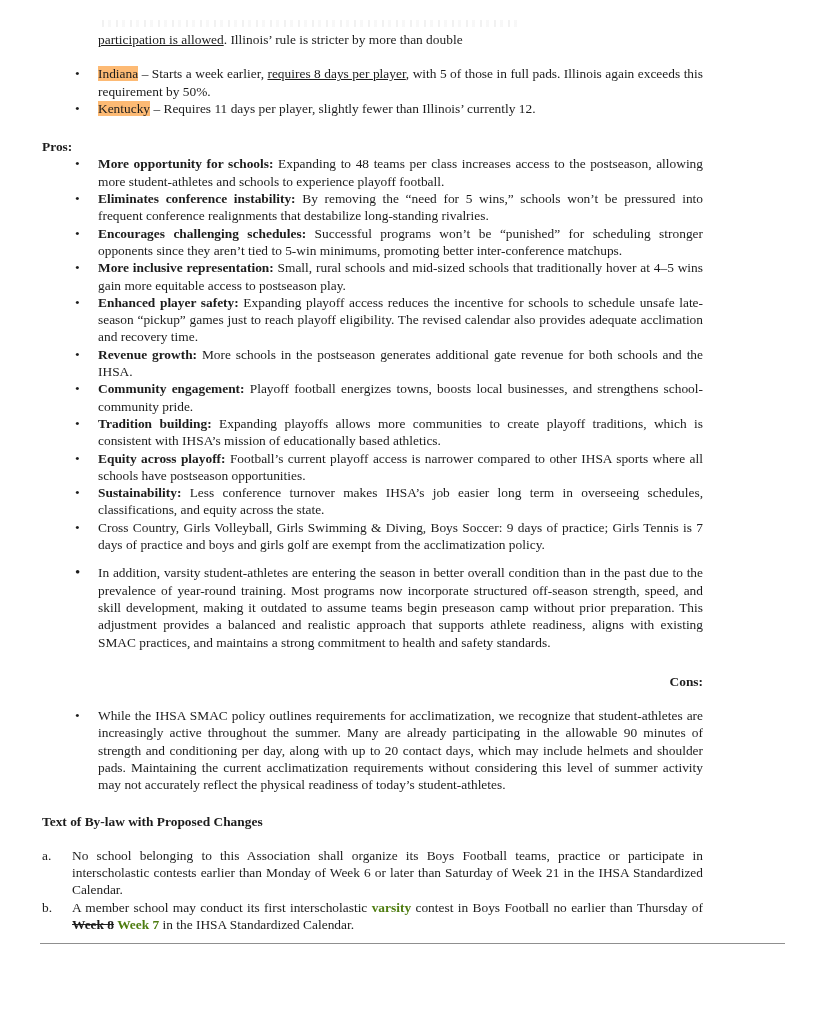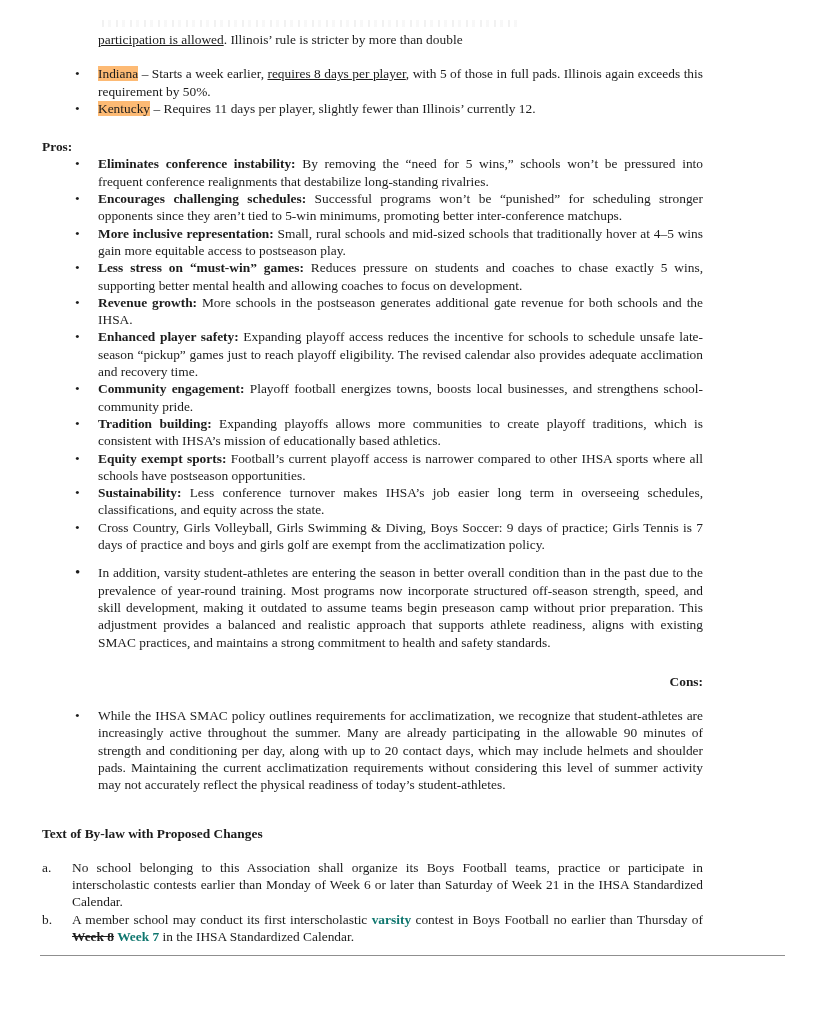--- a/index.html
+++ b/index.html
@@ -29,21 +29,21 @@
     width: 420px;
     background: repeating-linear-gradient(90deg,
       rgba(130,130,130,0.22) 0 2px, transparent 2px 6px,
       rgba(150,150,150,0.14) 6px 9px, transparent 9px 14px);
     opacity: .5;
   }
   p { margin: 0; }
   .u { text-decoration: underline; }
   .hl { background: #fdba74; }
   b, .bold { font-weight: bold; }
-  .red { color: #0f766e; font-weight: bold; }
+  .red { color: #4d7c0f; font-weight: bold; }
   .strike { font-weight: bold; text-decoration: line-through; }
 
   .intro {
     margin: 0 0 17px 56px;
   }
   ul.bullets {
     list-style: none;
     margin: 0;
     padding: 0 0 0 56px;
     text-align: justify;
@@ -58,21 +58,21 @@
     top: 0;
   }
   ul.state-list { margin-bottom: 21px; }
   .heading {
     font-weight: bold;
     margin: 0;
   }
   .cons-heading { margin-top: 22px; margin-bottom: 17px; text-align: right; }
   li.gap-before { margin-top: 11px; }
   li.gap-before::before { font-size: 15px; }
-  .bylaw-heading { margin-top: 31px; }
+  .bylaw-heading { margin-top: 19px; }
   .modify-heading { margin-top: 17px; }
   ol.lettered {
     list-style: none;
     margin: 17px 0 0 0;
     padding: 0 0 0 30px;
     text-align: justify;
   }
   ol.lettered li { position: relative; }
   ol.lettered .marker {
     position: absolute;
@@ -96,29 +96,29 @@
   <p class="intro"><span class="u">participation is allowed</span><span>. Illinois’ rule is stricter by more than double</span></p>
 
   <ul class="bullets state-list">
     <li><span class="hl">Indiana</span><span> – Starts a week earlier, </span><span class="u">requires 8 days per player</span><span>, with 5 of those in full pads. Illinois again exceeds this requirement by 50%.</span></li>
     <li><span class="hl">Kentucky</span><span> – Requires 11 days per player, slightly fewer than Illinois’ currently 12.</span></li>
   </ul>
 
   <p class="heading">Pros:</p>
 
   <ul class="bullets">
+    <li><b>More opportunity for schools:</b><span> Expanding to 48 teams per class increases access to the postseason, allowing more student-athletes and schools to experience playoff football.</span></li>
     <li><b>Eliminates conference instability:</b><span> By removing the “need for 5 wins,” schools won’t be pressured into frequent conference realignments that destabilize long-standing rivalries.</span></li>
     <li><b>Encourages challenging schedules:</b><span> Successful programs won’t be “punished” for scheduling stronger opponents since they aren’t tied to 5-win minimums, promoting better inter-conference matchups.</span></li>
     <li><b>More inclusive representation:</b><span> Small, rural schools and mid-sized schools that traditionally hover at 4–5 wins gain more equitable access to postseason play.</span></li>
-    <li><b>Less stress on “must-win” games:</b><span> Reduces pressure on students and coaches to chase exactly 5 wins, supporting better mental health and allowing coaches to focus on development.</span></li>
+    <li><b>Enhanced player safety:</b><span> Expanding playoff access reduces the incentive for schools to schedule unsafe late-season “pickup” games just to reach playoff eligibility. The revised calendar also provides adequate acclimation and recovery time.</span></li>
     <li><b>Revenue growth:</b><span> More schools in the postseason generates additional gate revenue for both schools and the IHSA.</span></li>
-    <li><b>Enhanced player safety:</b><span> Expanding playoff access reduces the incentive for schools to schedule unsafe late-season “pickup” games just to reach playoff eligibility. The revised calendar also provides adequate acclimation and recovery time.</span></li>
     <li><b>Community engagement:</b><span> Playoff football energizes towns, boosts local businesses, and strengthens school-community pride.</span></li>
     <li><b>Tradition building:</b><span> Expanding playoffs allows more communities to create playoff traditions, which is consistent with IHSA’s mission of educationally based athletics.</span></li>
-    <li><b>Equity exempt sports:</b><span> Football’s current playoff access is narrower compared to other IHSA sports where all schools have postseason opportunities.</span></li>
+    <li><b>Equity across playoff:</b><span> Football’s current playoff access is narrower compared to other IHSA sports where all schools have postseason opportunities.</span></li>
     <li><b>Sustainability:</b><span> Less conference turnover makes IHSA’s job easier long term in overseeing schedules, classifications, and equity across the state.</span></li>
     <li><b></b><span>Cross Country, Girls Volleyball, Girls Swimming &amp; Diving, Boys Soccer: 9 days of practice; Girls Tennis is 7 days of practice and boys and girls golf are exempt from the acclimatization policy.</span></li>
     <li class="gap-before"><b></b><span>In addition, varsity student-athletes are entering the season in better overall condition than in the past due to the prevalence of year-round training. Most programs now incorporate structured off-season strength, speed, and skill development, making it outdated to assume teams begin preseason camp without prior preparation. This adjustment provides a balanced and realistic approach that supports athlete readiness, aligns with existing SMAC practices, and maintains a strong commitment to health and safety standards.</span></li>
   </ul>
 
   <p class="heading cons-heading">Cons:</p>
 
   <ul class="bullets">
     <li><span>While the IHSA SMAC policy outlines requirements for acclimatization, we recognize that student-athletes are increasingly active throughout the summer. Many are already participating in the allowable 90 minutes of strength and conditioning per day, along with up to 20 contact days, which may include helmets and shoulder pads. Maintaining the current acclimatization requirements without considering this level of summer activity may not accurately reflect the physical readiness of today’s student-athletes.</span></li>
   </ul>

